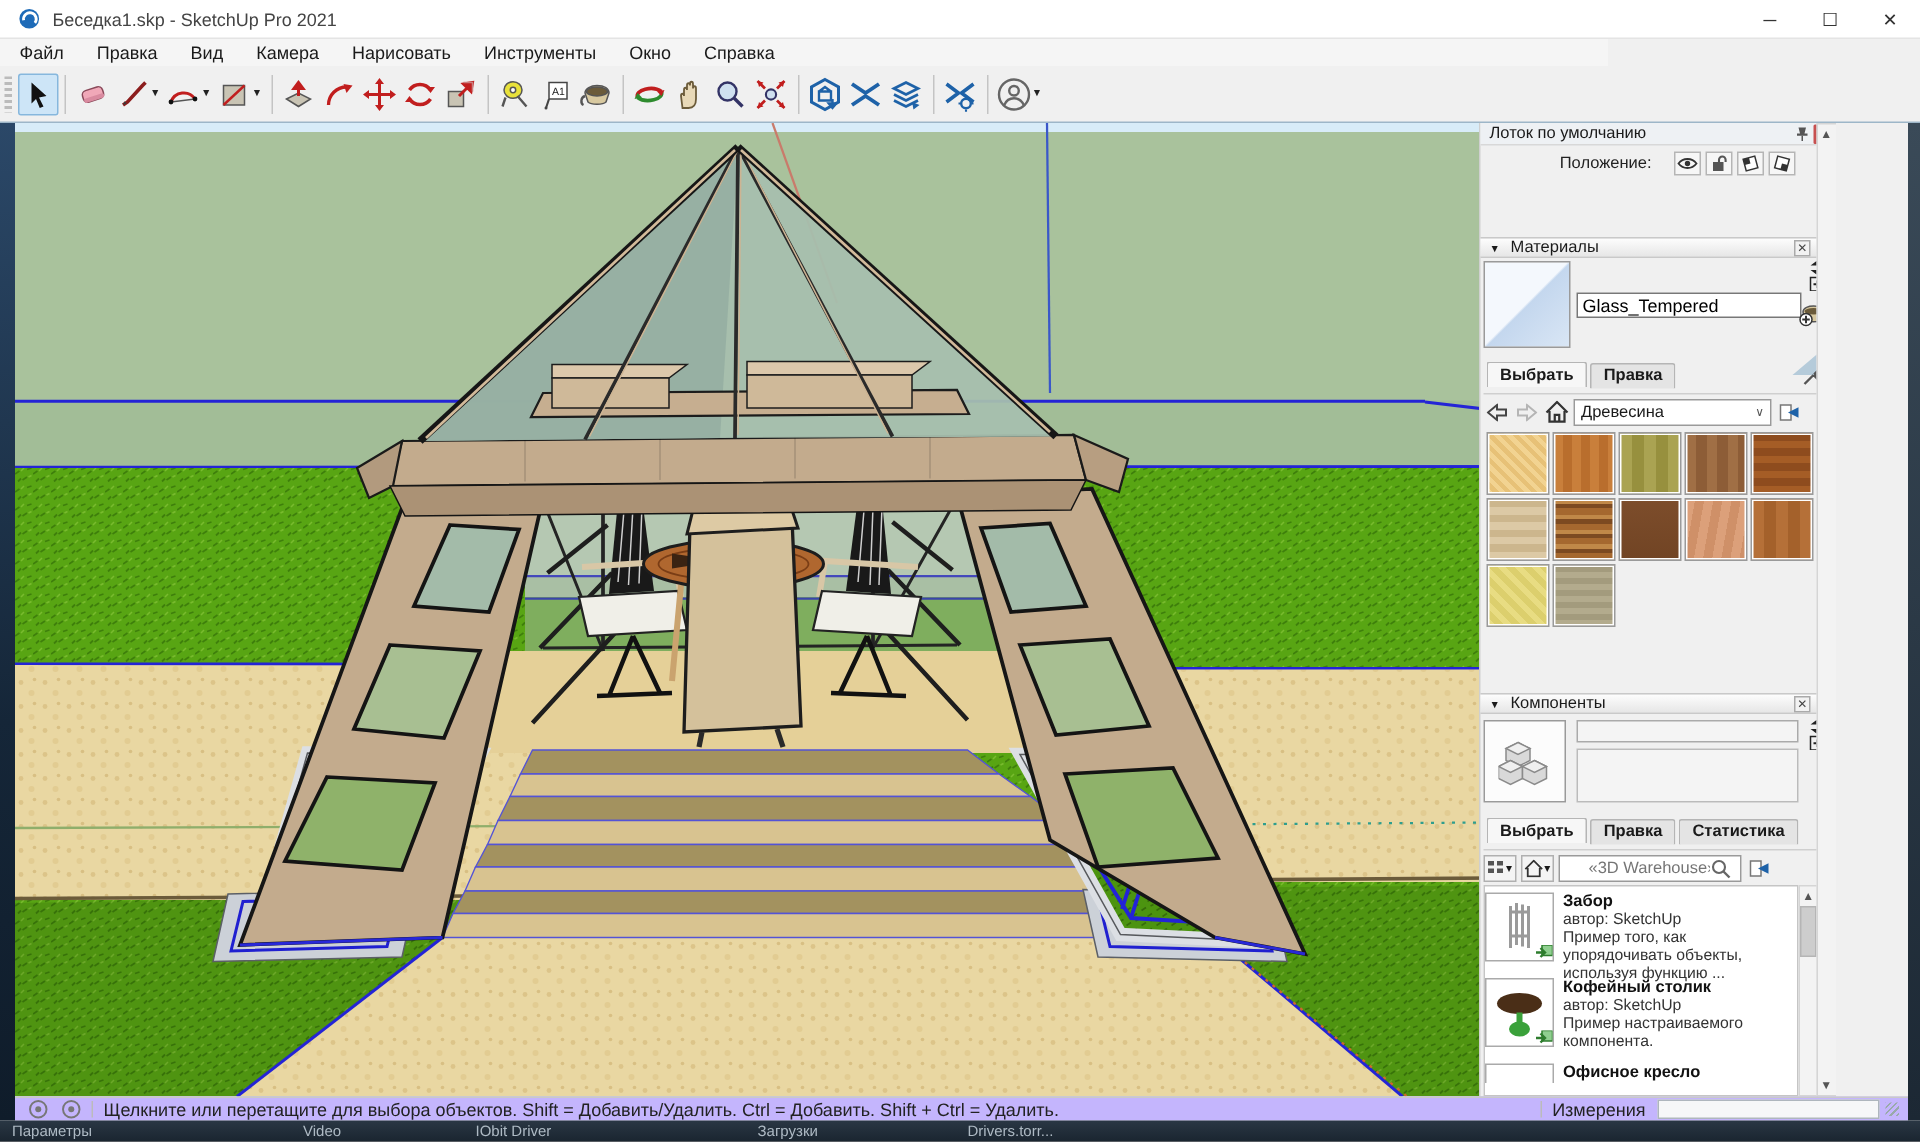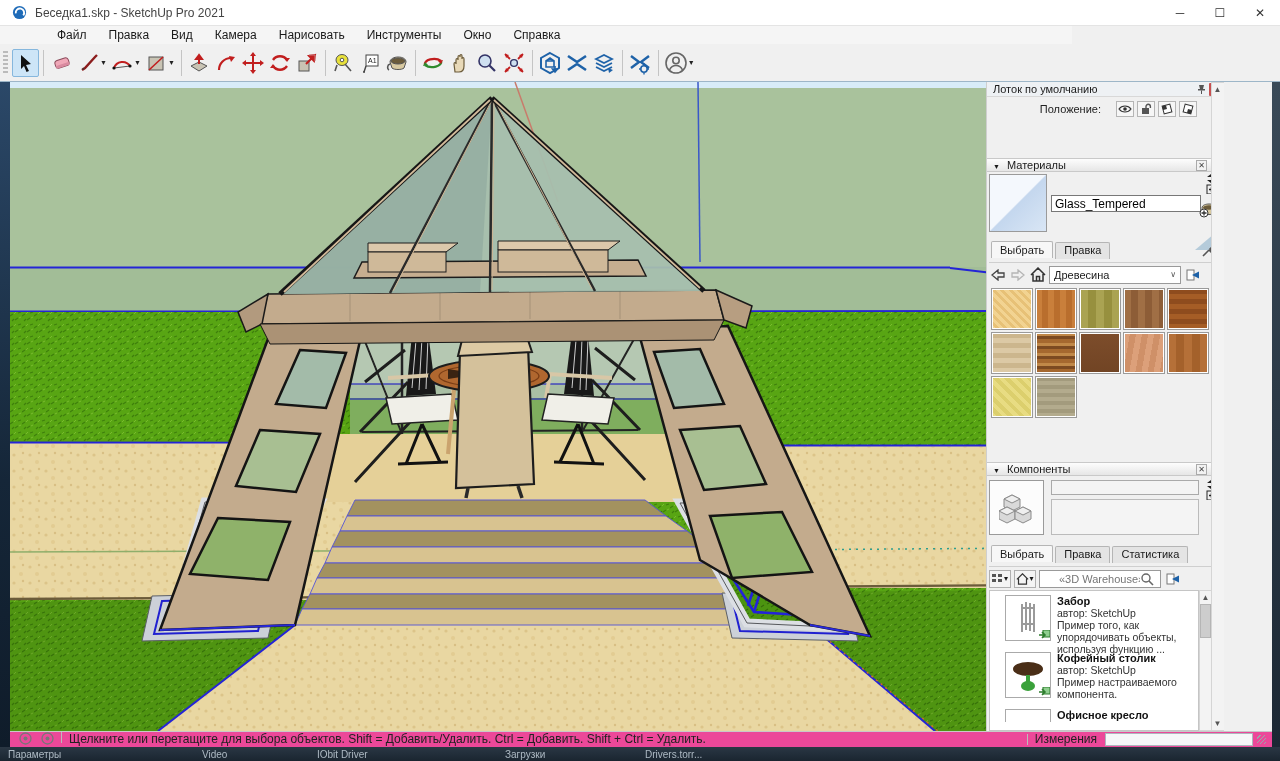--- a/index.html
+++ b/index.html
@@ -11,21 +11,21 @@
   .titlebar { position:absolute; left:0; top:0; width:1280px; height:26px; background:#ffffff;
     display:flex; align-items:center; border-bottom:1px solid #e4e4e4; }
   .app-logo { width:15px; height:15px; margin-left:12px; }
   .title-text { font-size:12px; color:#444; margin-left:8px; }
   .win-controls { position:absolute; right:0; top:0; height:26px; display:flex; }
   .win-btn { width:40px; height:26px; display:flex; align-items:center; justify-content:center;
     font-size:12px; color:#333; }
 
   
   .menubar { position:absolute; left:0; top:26px; width:1072px; height:18px; background:#f5f5f5;
-    display:flex; align-items:center;padding-left:44px; }
+    display:flex; align-items:center; }
   .menu-item { font-size:12px; color:#1a1a1a; padding:0 11px; }
   .menu-item:first-child { padding-left:13px; }
 
   
   .toolbar { position:absolute; left:0; top:44px; width:1280px; height:38px; background:#f0f0f0;
     border-bottom:1px solid #9db6c8; display:flex; align-items:center; }
   .grip { width:5px; height:24px; margin:0 4px 0 3px;
     background:repeating-linear-gradient(#bbb 0 2px,transparent 2px 4px); }
   .tbtn { width:27px; height:28px; display:flex; align-items:center; justify-content:center; }
   .tbtn.active { background:#cde5f7; border:1px solid #86b7dd; border-radius:2px; }
@@ -39,22 +39,22 @@
   
   .desk-left { position:absolute; left:0; top:82px; width:10px; height:665px;
     background:linear-gradient(#2b4868,#152638 60%,#0f1c2a); }
   .desk-right { position:absolute; left:1272px; top:82px; width:8px; height:665px;
     background:linear-gradient(#3a4a58,#1c2834); }
   .taskbar { position:absolute; left:0; top:747px; width:1280px; height:14px;
     background:linear-gradient(#2a3744,#1a2530); overflow:hidden;text-align:center; }
   .task-item { position:absolute; top:2px; font-size:10px; color:#aebac4; white-space:nowrap; }
 
   
-  .statusbar { position:absolute; left:10px; top:731px; width:1262px; height:16px; background:#ec4899;
-    border-top:1px solid #c9c9c9; display:flex; font-size:12px; color:#222; }
+  .statusbar { position:absolute; left:10px; top:731px; width:1262px; height:16px; background:#c4b5fd;
+    border-top:1px solid #c9c9c9; display:flex; align-items:center; font-size:12px; color:#222; }
   .sb-icon { width:13px; height:13px; margin-left:9px; }
   .sb-div { width:1px; height:11px; background:#bbb; margin:0 7px; }
   .sb-hint { white-space:nowrap; }
   .sb-right { position:absolute; right:6px; display:flex; align-items:center; }
   .sb-meas-label { font-size:12px; color:#222; margin-right:8px; }
   .sb-meas-input { width:148px; height:13px; border:1px solid #aeb6bd; background:#f6f7f8; font-size:10px; }
   .sb-grip { width:9px; height:9px; margin-left:4px;
     background:repeating-linear-gradient(135deg,transparent 0 2px,#9aa 2px 3px); }
 
   
@@ -79,21 +79,21 @@
     background:#f2f2f2; font-size:8px; line-height:9px; text-align:center; color:#444; }
 
   .mat-preview { position:absolute; left:2px; top:92px; width:58px; height:58px; border:1px solid #9a9a9a;
     background:linear-gradient(to bottom right,#f4f8fd 49%,#c4d7ee 51%,#d9e6f5 100%); }
   .mat-name { position:absolute; left:64px; top:93px; width:150px; height:17px; border:1px solid #777;
     font-size:12px; padding:4px 3px; background:#fff; font-family:"Liberation Sans",sans-serif;margin-top:20px; }
   .mat-pane-icon { position:absolute; left:218px; top:92px; width:13px; height:20px; }
   .mat-create-icon { position:absolute; left:212px; top:118px; width:20px; height:18px; }
   .mat-sample { position:absolute; left:208px; top:146px; width:0; height:0;
     border-left:26px solid transparent; border-bottom:22px solid #b5cbda; }
-  .tabs { position:absolute; display:flex; }
+  .tabs { position:absolute; display:flex;font-weight:bold; }
   .tab { border:1px solid #b5b5b5; border-bottom:none; background:#e4e4e4; padding:1px 8px 2px;
     font-size:11px; margin-right:2px; border-radius:2px 2px 0 0; }
   .tab.active { background:#f7f7f7; position:relative; top:-1px; padding-top:2px; }
   .eyedropper { position:absolute; left:214px; top:160px; width:16px; height:16px; }
   .nav-row { position:absolute; left:2px; top:180px; width:228px; height:22px; display:flex;
     align-items:center; gap:3px; border-top:1px solid #cfcfcf; padding-top:2px; }
   .nav-btn { width:17px; height:17px; display:flex; align-items:center; justify-content:center; }
   .mat-select { width:132px; height:18px; border:1px solid #9a9a9a; background:#fff; font-size:11px;
     display:flex; align-items:center; justify-content:space-between; padding:0 4px; }
   .sel-caret { font-size:8px; color:#555; }
@@ -110,21 +110,21 @@
   .comp-search-row { position:absolute; left:2px; top:484px; width:228px; height:22px; display:flex;
     align-items:center; gap:3px; border-top:1px solid #cfcfcf; padding-top:2px; }
   .view-btn { width:22px; height:18px; border:1px solid #b0b0b0; background:#f4f4f4; display:flex;
     align-items:center; justify-content:center; font-size:8px; }
   .search-field { width:122px; height:18px; border:1px solid #9a9a9a; background:#fff; display:flex;
     align-items:center; }
   .search-field input { border:none; outline:none; width:100px; font-size:11px; color:#8a8a8a;
     padding-left:19px; font-family:"Liberation Sans",sans-serif; background:transparent; }
   .comp-list { position:absolute; left:2px; top:508px; width:210px; height:141px; background:#fff;
     border:1px solid #c5c5c5; overflow:hidden; }
-  .comp-item { display:flex; padding:4px 2px 2px 15px; height:57px; }
+  .comp-item { display:flex; padding:4px 2px 2px 0; height:57px; }
   .comp-item.partial { height:17px; overflow:hidden; }
   .thumb { width:46px; height:46px; border:1px solid #aaa; background:#fff; position:relative; flex:none; }
   .badge { position:absolute; right:0; bottom:0; width:11px; height:10px; }
   .comp-text { margin-left:6px; line-height:12px; }
   .comp-title { font-weight:bold; font-size:11px; color:#111; }
   .comp-author, .comp-blurb { font-size:10.5px; color:#333; }
 
   .vscroll { position:absolute; width:13px; background:#f3f3f3; border:1px solid #d5d5d5; }
   .scroll-arrow { width:11px; height:13px; font-size:8px; color:#555; text-align:center; line-height:13px; }
   .scroll-thumb { width:11px; background:#cdcdcd; border:1px solid #b5b5b5; margin:0 auto; }

